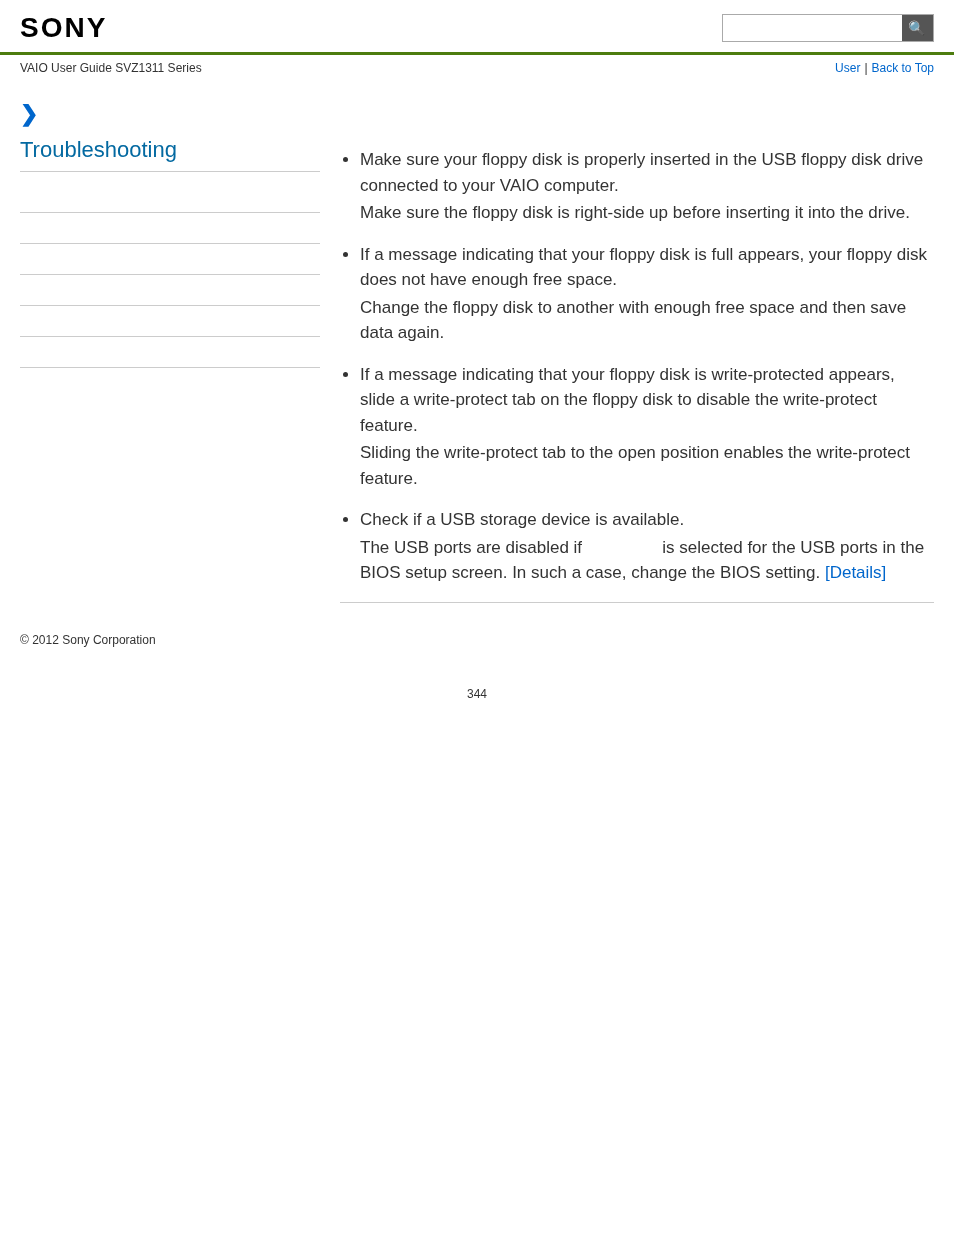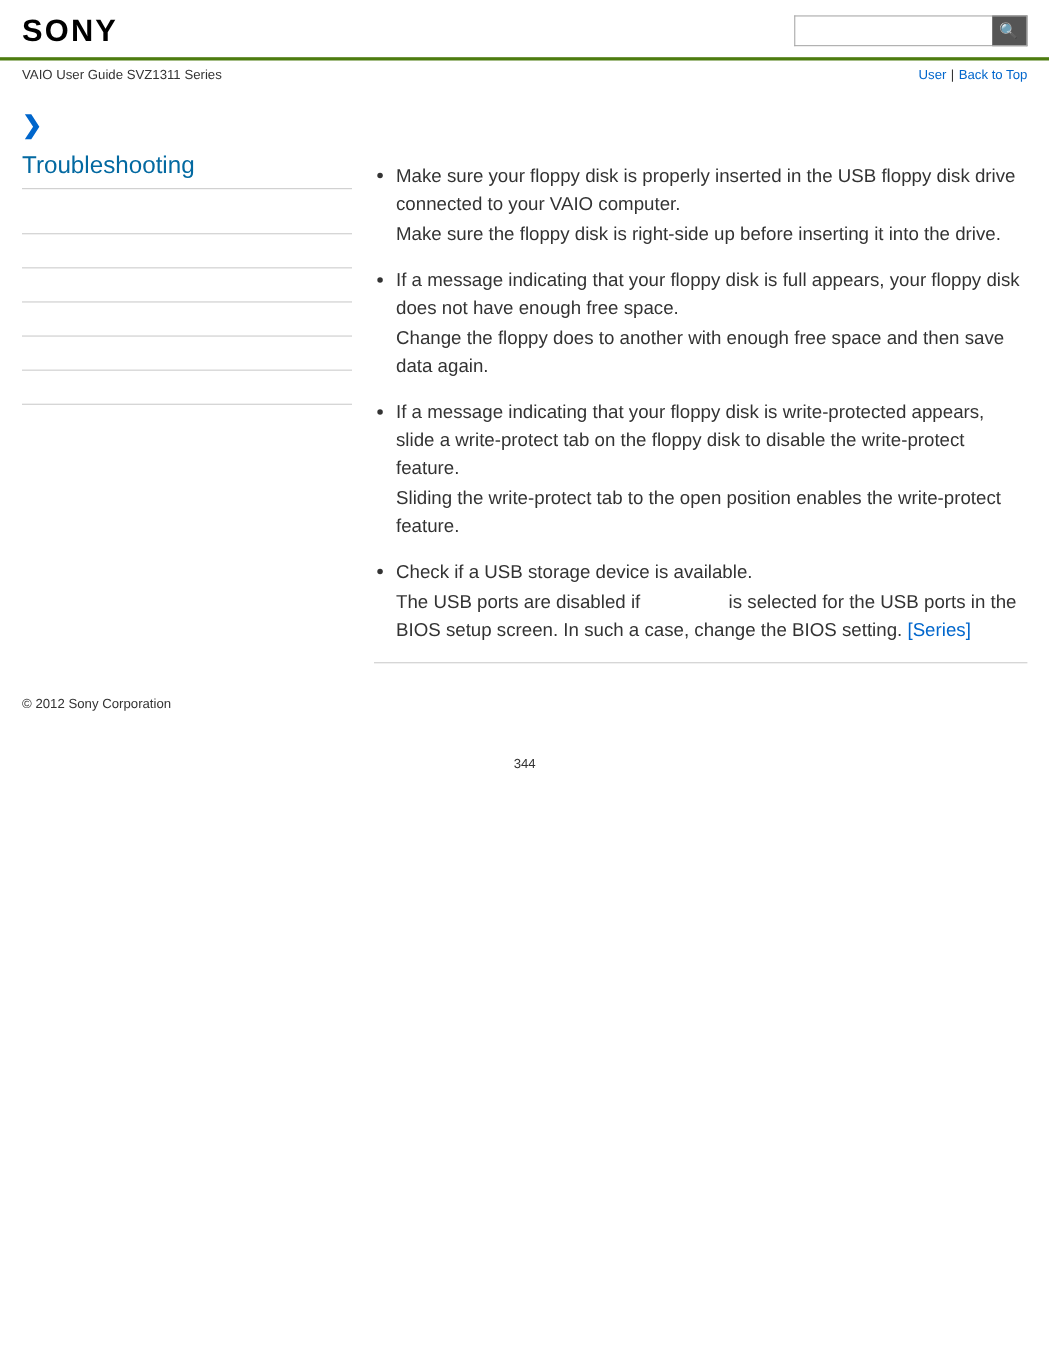--- a/index.html
+++ b/index.html
@@ -234,29 +234,29 @@
   </div>
 
   <div class="content-area">
     <ul class="content-list">
       <li>
         <span>Make sure your floppy disk is properly inserted in the USB floppy disk drive connected to your VAIO computer.</span>
         <p>Make sure the floppy disk is right-side up before inserting it into the drive.</p>
       </li>
       <li>
         <span>If a message indicating that your floppy disk is full appears, your floppy disk does not have enough free space.</span>
-        <p>Change the floppy does to another with enough free space and then save data again.</p>
+        <p>Change the floppy disk to another with enough free space and then save data again.</p>
       </li>
       <li>
         <span>If a message indicating that your floppy disk is write-protected appears, slide a write-protect tab on the floppy disk to disable the write-protect feature.</span>
         <p>Sliding the write-protect tab to the open position enables the write-protect feature.</p>
       </li>
       <li>
         <span>Check if a USB storage device is available.</span>
-        <p>The USB ports are disabled if &nbsp;&nbsp;&nbsp;&nbsp;&nbsp;&nbsp;&nbsp;&nbsp;&nbsp;&nbsp;&nbsp;&nbsp;&nbsp;&nbsp;&nbsp; is selected for the USB ports in the BIOS setup screen. In such a case, change the BIOS setting. <a class="details-link">[Series]</a></p>
+        <p>The USB ports are disabled if &nbsp;&nbsp;&nbsp;&nbsp;&nbsp;&nbsp;&nbsp;&nbsp;&nbsp;&nbsp;&nbsp;&nbsp;&nbsp;&nbsp;&nbsp; is selected for the USB ports in the BIOS setup screen. In such a case, change the BIOS setting. <a class="details-link">[Details]</a></p>
       </li>
     </ul>
     <hr class="content-divider">
   </div>
 
 </div>
 
 <div class="footer">
   <span>© 2012 Sony Corporation</span>
 </div>

